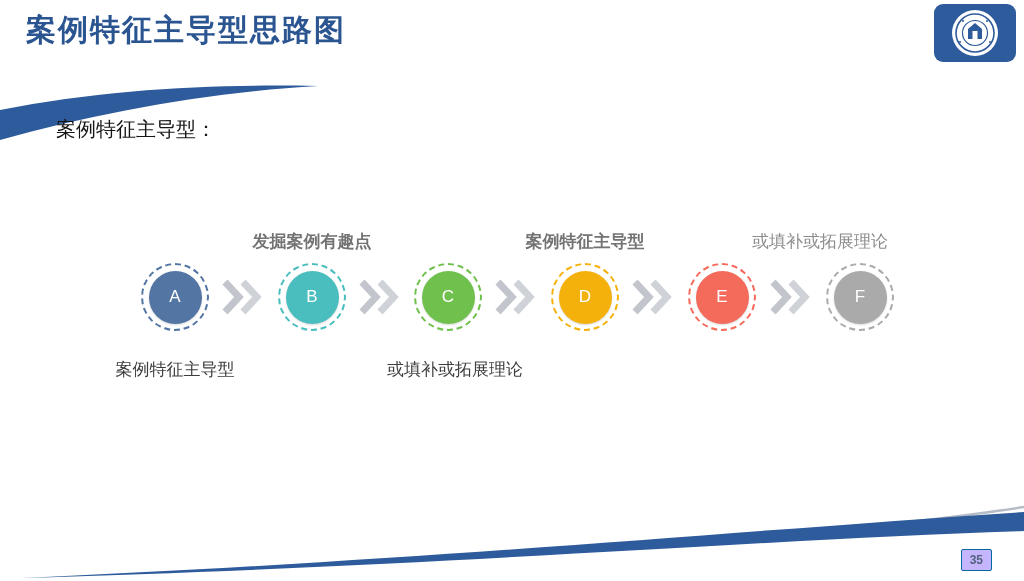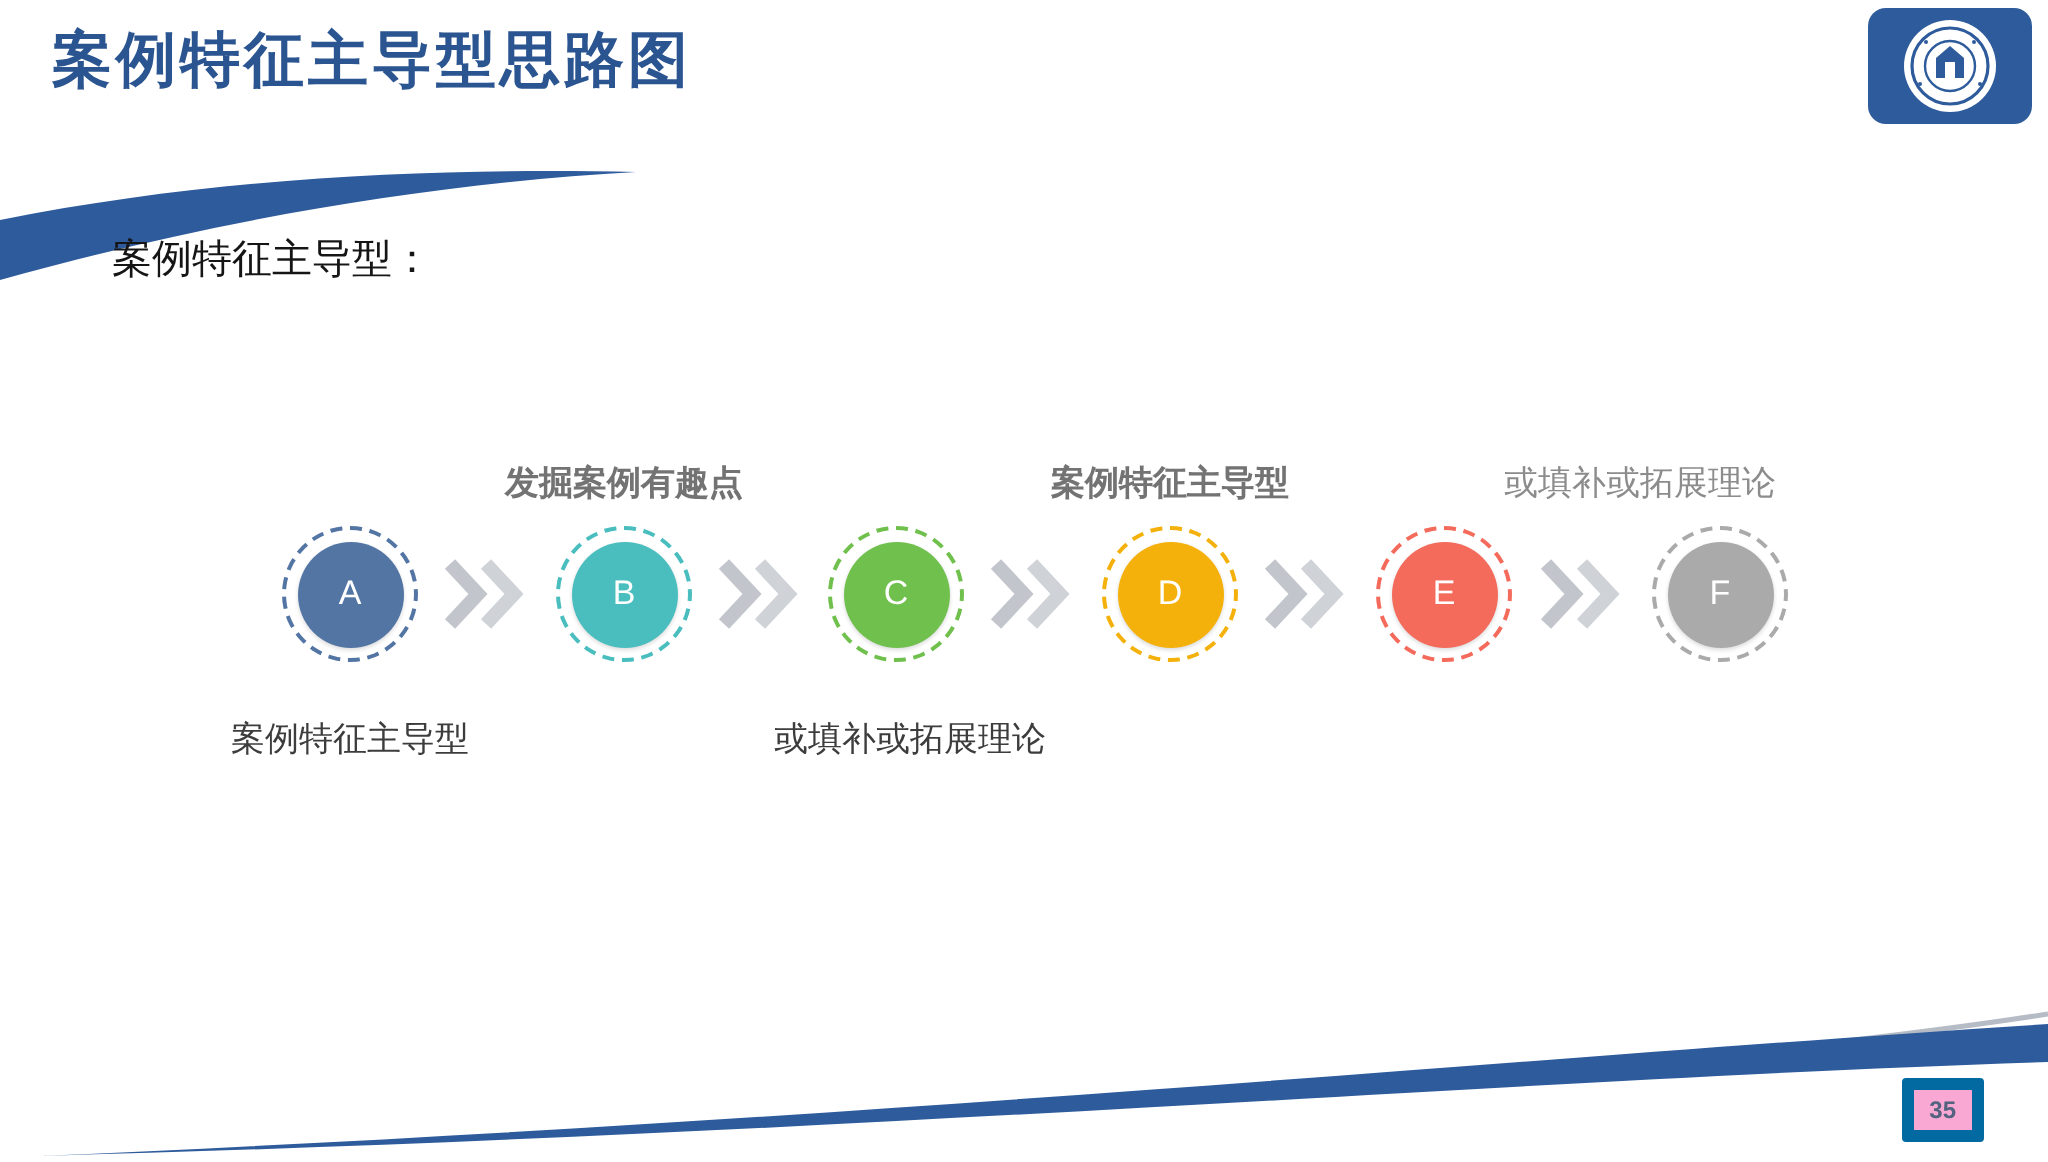--- a/index.html
+++ b/index.html
@@ -39,21 +39,21 @@
     width:53px; height:53px; border-radius:50%;
     display:flex; align-items:center; justify-content:center;
     color:#ffffff; font-size:17px; font-weight:normal;
     box-shadow:0 1px 2px rgba(0,0,0,0.15);
   }
 
   .arrow { position:absolute; top:279px; transform:translateX(-50%); }
 
   .page-number {
     position:absolute; right:32px; bottom:10px;
-    background:#f9a8d4; border:6px solid #0369a1; border-radius:2px;
+    background:#c4b5fd; border:1px solid #0369a1; border-radius:2px;
     padding:3px 8px; font-size:12px; font-weight:bold; color:#53637f;
   }
 </style>
 </head>
 <body>
 
 <div class="slide">
 
   <h1 class="title">案例特征主导型思路图</h1>
 

